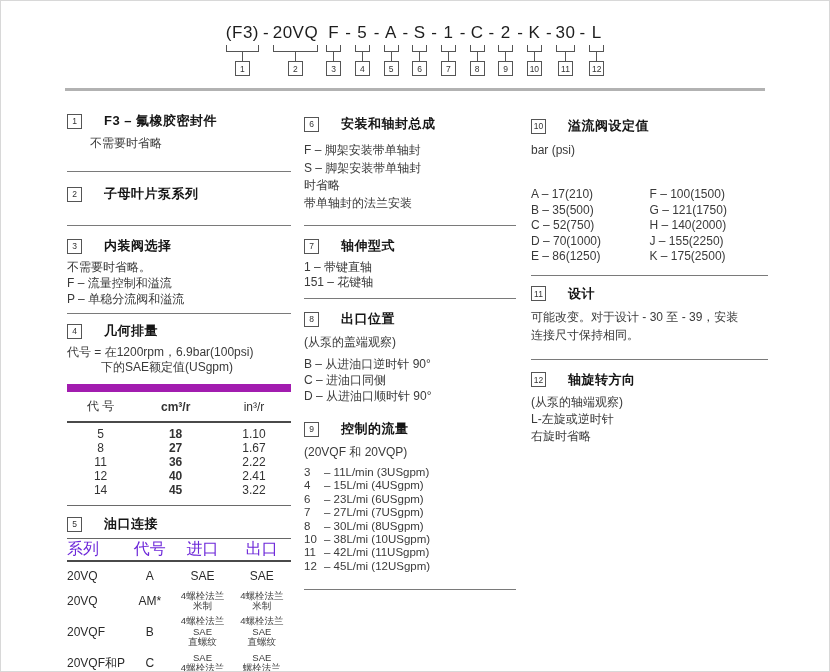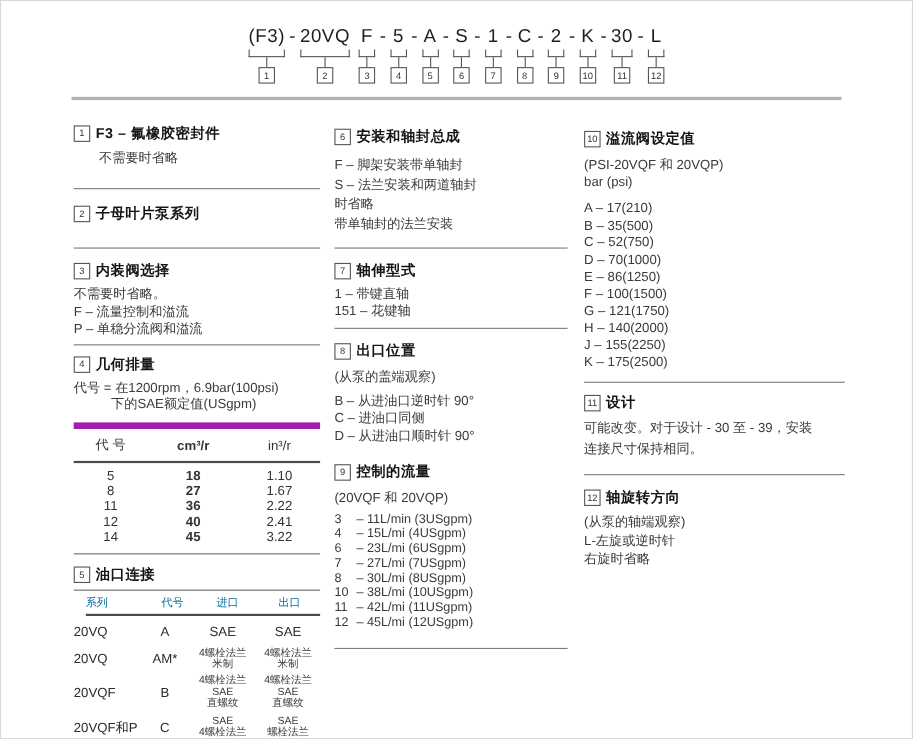--- a/index.html
+++ b/index.html
@@ -29,51 +29,51 @@
 
   .main-rule { position:absolute; top:87px; left:64px; width:700px; height:3px; background:#b2b2b2; }
 
   
   .col { position:absolute; top:105px; }
   .col-left  { left:66px;  width:224px; }
   .col-mid   { left:303px; width:212px; }
   .col-right { left:530px; width:237px; }
 
   .sec-head { display:flex; align-items:center; height:16px; }
-  .sec-title { font-weight:bold; font-size:13px; color:#151515; margin-left:5px; letter-spacing:.5px; white-space:nowrap; }
+  .sec-title { font-weight:bold; font-size:13px; color:#151515; margin-left:22px; letter-spacing:.5px; white-space:nowrap; }
   .body-txt { font-size:12px; color:#3a3a3a; }
   .divider { height:0; border:none; border-top:1px solid #7a7a7a; margin:0; }
   .pre { white-space:pre-line; }
 
   
-  .disp-table { margin-top:9px; border-top:6px solid #a21caf; }
+  .disp-table { margin-top:9px; border-top:8px solid #a21caf; }
   .disp-head { display:flex; height:29px; align-items:center; border-bottom:2px solid #4a4a4a; font-size:12px; color:#333; }
   .disp-row  { display:flex; height:14px; align-items:center; font-size:12px; color:#333; }
   .disp-body { padding:4px 0 8px 0; border-bottom:1px solid #6a6a6a; }
   .dc1 { width:30%; text-align:center; } .dc2 { width:37%; text-align:center;font-weight:bold; } .dc3 { width:33%; text-align:center; }
 
   
   .port-table { margin-top:6px; border-top:1px solid #666; }
   .pt-row { display:flex; align-items:center; }
-  .pt-head { height:21px; border-bottom:2px solid #4a4a4a; font-size:10px; color:#0369a1;margin-left:11px; }
+  .pt-head { height:21px; border-bottom:2px solid #4a4a4a; font-size:16px; color:#6d28d9; }
   .pt-c1 { width:27%; text-align:left; } .pt-c2 { width:20%; text-align:center; }
   .pt-c3 { width:27%; text-align:center; } .pt-c4 { width:26%; text-align:center; }
   .pt-body { border-bottom:2px solid #4a4a4a; padding:3px 0 5px 0; }
   .pt-series { font-size:12px; color:#2b2b2b; }
   .pt-port-lg { font-size:12px; color:#2b2b2b; }
   .pt-port-sm { font-size:9.5px; line-height:10.5px; color:#3a3a3a; }
   .row-a { min-height:22px; } .row-am { min-height:28px; } .row-b { min-height:34px; } .row-c { min-height:28px; }
 
   
   .lines-16 div { line-height:16px; }
   .lines-17 div { line-height:17.5px; }
   .lines-15 div { line-height:15px; }
   .flow-item { display:flex; line-height:13.4px; font-size:11.5px; color:#3a3a3a; }
   .flow-code { width:20px; flex:none; }
-  .relief-cols { display:flex; margin-top:9px;flex-direction:column; }
+  .relief-cols { display:flex; margin-top:29px; }
   .relief-col { width:50%; }
   .relief-col div { line-height:15.5px; font-size:12px; color:#3a3a3a; white-space:nowrap; }
 </style>
 </head>
 <body>
 
 <div class="page">
 
   <div class="code-row">
     <div class="seg">
@@ -286,21 +286,21 @@
   </div>
 
   <div class="col col-mid">
 
     <div class="sec-head" style="margin-top:10px">
       <span class="sec-num">6</span>
       <span class="sec-title">安装和轴封总成</span>
     </div>
     <div class="body-txt lines-17" style="margin-top:10px">
       <div>F – 脚架安装带单轴封</div>
-      <div>S – 法兰安装和两道轴封</div>
+      <div>S – 脚架安装带单轴封</div>
       <div>时省略</div>
       <div>带单轴封的法兰安装</div>
     </div>
 
     <hr class="divider" style="margin-top:13px">
 
     <div class="sec-head" style="margin-top:12px">
       <span class="sec-num">7</span>
       <span class="sec-title">轴伸型式</span>
     </div>
@@ -365,21 +365,20 @@
     <hr class="divider" style="margin-top:16px">
   </div>
 
   <div class="col col-right">
 
     <div class="sec-head" style="margin-top:12px">
       <span class="sec-num">10</span>
       <span class="sec-title">溢流阀设定值</span>
     </div>
     <div class="body-txt lines-15" style="margin-top:9px">
-      <div>(PSI-20VQF 和 20VQP)</div>
       <div>bar (psi)</div>
     </div>
     <div class="relief-cols">
       <div class="relief-col">
         <div>A – 17(210)</div>
         <div>B – 35(500)</div>
         <div>C – 52(750)</div>
         <div>D – 70(1000)</div>
         <div>E – 86(1250)</div>
       </div>

